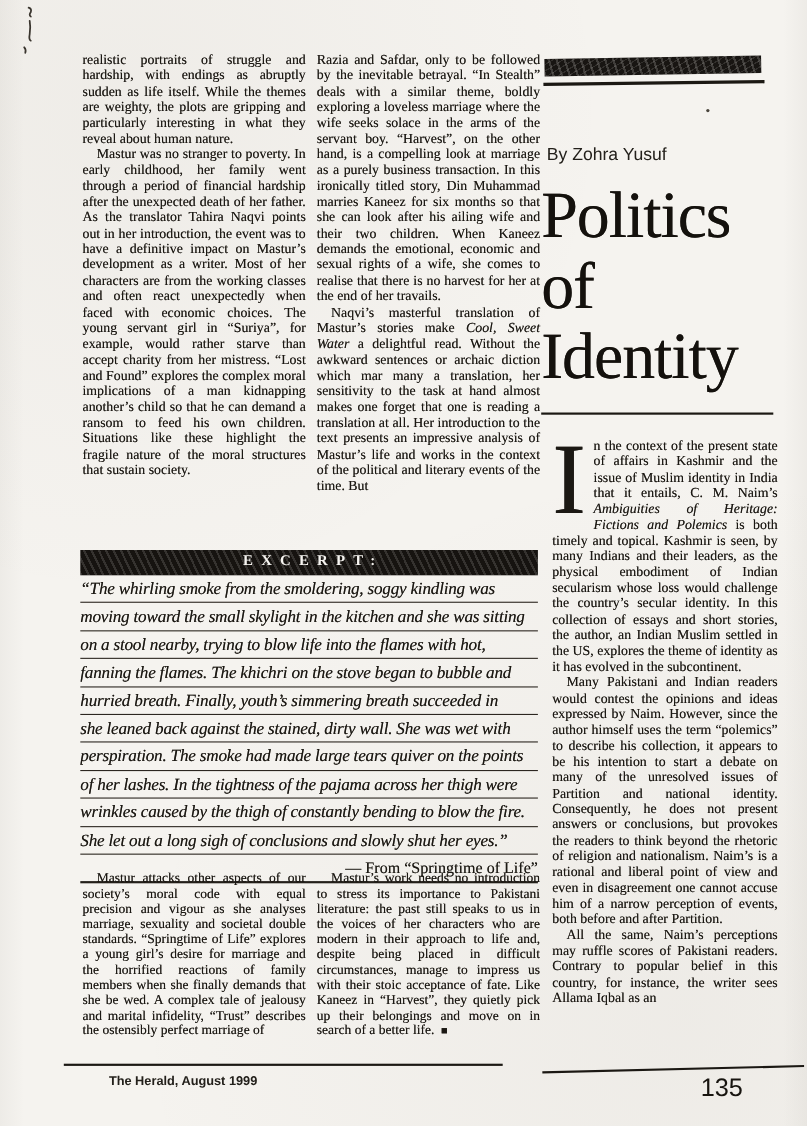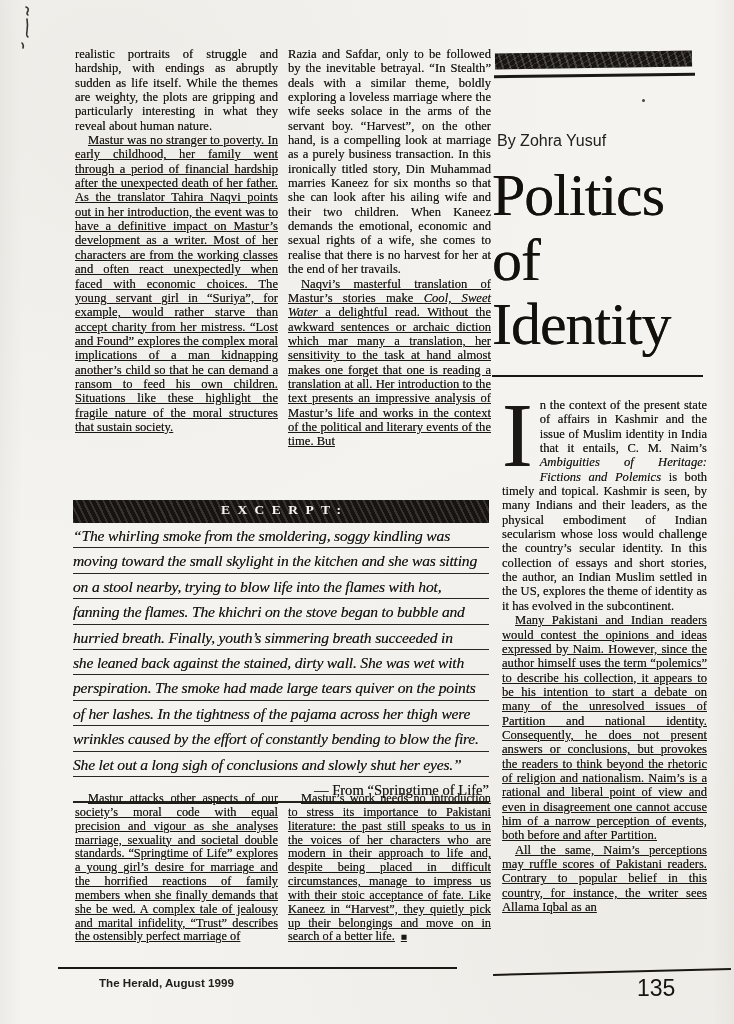--- a/index.html
+++ b/index.html
@@ -15,21 +15,21 @@
     font-family:"Liberation Serif", serif;
     color:#1b1813;
   }
   .bodytext{
     font-size:12.6px;
     line-height:14.35px;
     text-align:justify;
     text-shadow:0 0 0.4px rgba(20,16,10,0.65);
   }
   .bodytext p{margin:0;}
-  .bodytext p.indent{text-indent:13px;text-decoration:underline;}
+  .bodytext p.indent{text-indent:13px;}
   .col{position:absolute;}
   .ital{font-style:italic;}
 
   
   .deco-bar{
     position:absolute;left:495px;top:52px;width:197px;height:16px;
     background:#181512;
     background-image:repeating-linear-gradient(73deg, rgba(245,243,239,0.18) 0 2px, transparent 2px 7px),
                      repeating-linear-gradient(-31deg, rgba(245,243,239,0.12) 0 1px, transparent 1px 5px);
     transform:rotate(-0.9deg);
@@ -154,21 +154,21 @@
         <div class="excerpt-line">fanning the flames. The khichri on the stove began to bubble and</div>
 
         <div class="excerpt-line">hurried breath. Finally, youth’s simmering breath succeeded in</div>
 
         <div class="excerpt-line">she leaned back against the stained, dirty wall. She was wet with</div>
 
         <div class="excerpt-line">perspiration. The smoke had made large tears quiver on the points</div>
 
         <div class="excerpt-line">of her lashes. In the tightness of the pajama across her thigh were</div>
 
-        <div class="excerpt-line">wrinkles caused by the effort of constantly bending to blow the fire.</div>
+        <div class="excerpt-line">wrinkles caused by the thigh of constantly bending to blow the fire.</div>
 
         <div class="excerpt-line">She let out a long sigh of conclusions and slowly shut her eyes.”</div>
       </div>
     <div class="excerpt-attr">— From “Springtime of Life”</div>
   </div>
 
   <div class="col bodytext bottomtext" style="left:75px;top:792px;width:203px;">
     <p class="indent">Mastur attacks other aspects of our society’s moral code with equal precision and vigour as she analyses marriage, sexuality and societal double standards. “Springtime of Life” explores a young girl’s desire for marriage and the horrified reactions of family members when she finally demands that she be wed. A complex tale of jealousy and marital infidelity, “Trust” describes the ostensibly perfect marriage of</p>
   </div>
 

